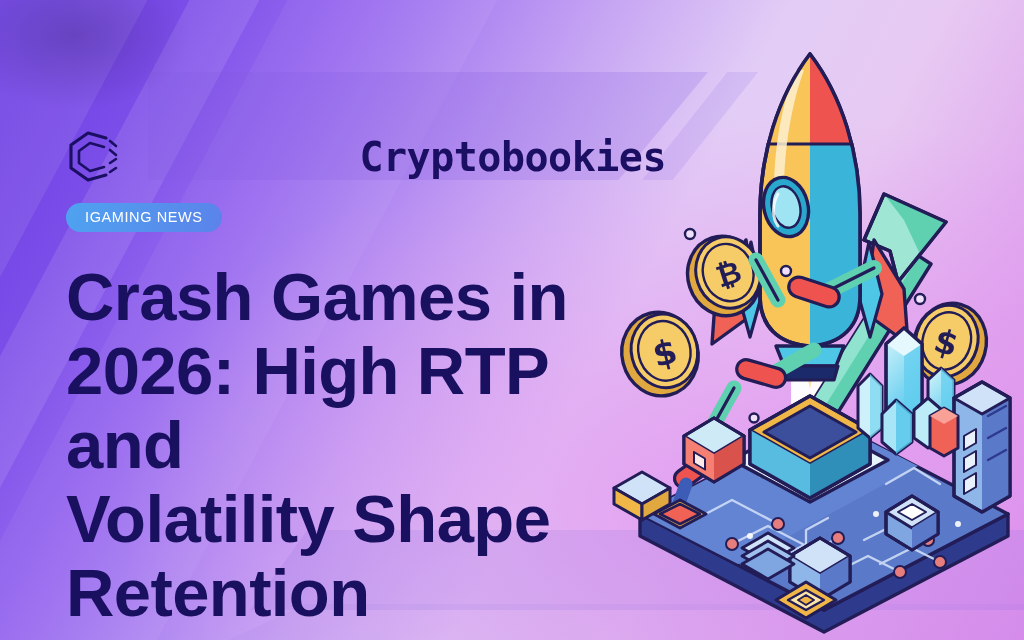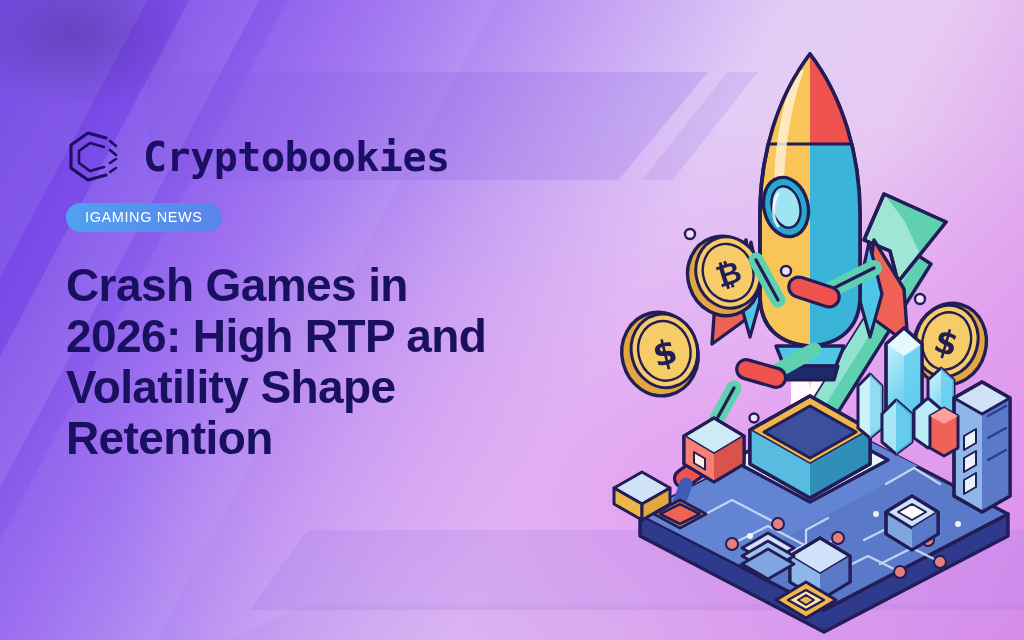--- a/index.html
+++ b/index.html
@@ -64,21 +64,21 @@
     position:absolute; left:-40px; top:-40px; width:230px; height:150px;
     background:radial-gradient(closest-side, rgba(60,35,120,0.35), rgba(60,35,120,0));
     pointer-events:none;
   }
 
   
   .content {
     position:absolute; left:66px; top:128px; width:600px; z-index:6;
   }
 
-  .brand { display:flex; align-items:center; gap:25px; height:58px; }
+  .brand { display:flex; align-items:center; gap:14px; height:58px;justify-content:space-between; }
   .brand-mark { width:52px; height:54px; display:block; flex:none; }
   .brand-name {
     font-family:"DejaVu Sans Mono", monospace;
     font-size:40px; font-weight:700;
     letter-spacing:-0.5px;
     color:#1b0f63;
     line-height:1;
     white-space:nowrap;
   }
 
@@ -92,21 +92,21 @@
     font-size:14.5px;
     font-weight:400;
     letter-spacing:0.6px;
     line-height:1.25;
     text-align:right;
   }
 
   .headline {
     margin-top:28px;
     color:#1a1060;
-    font-size:46px;
+    font-size:67px;
     font-weight:700;
     line-height:1.105;
     letter-spacing:-0.6px;
     max-width:560px;
     white-space:pre-line;
   }
 
   
   .art {
     position:absolute; right:4px; top:44px;

